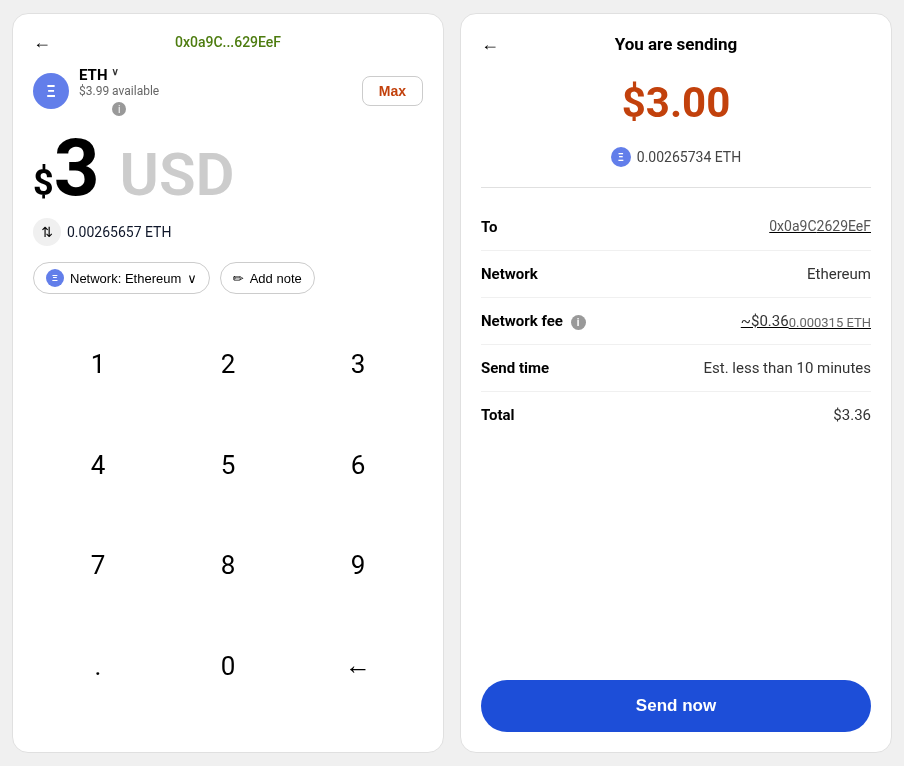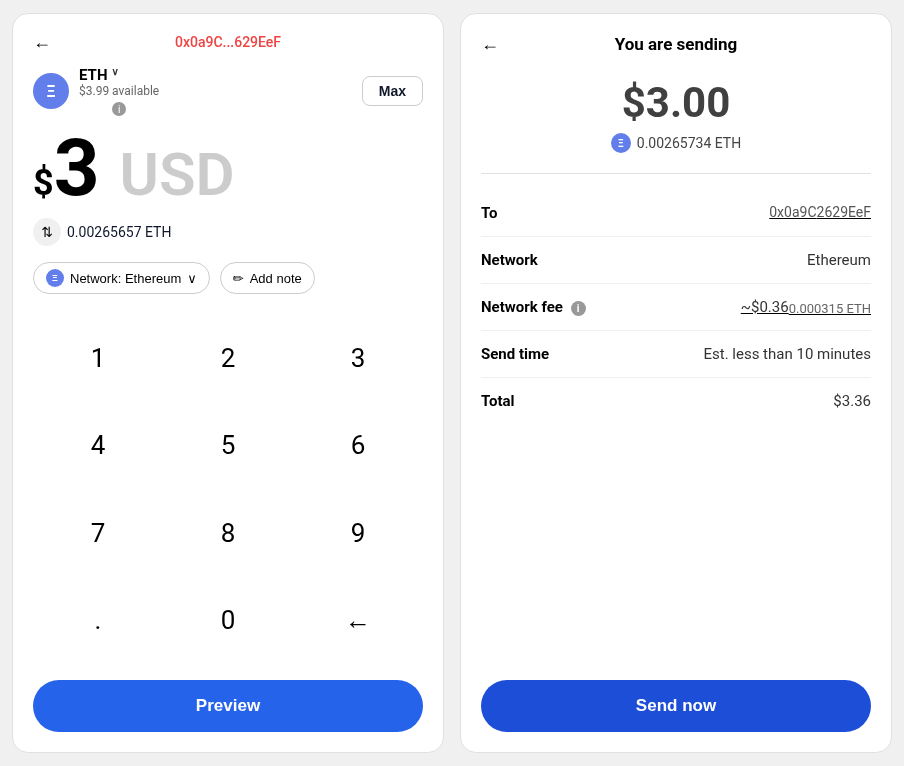--- a/index.html
+++ b/index.html
@@ -41,21 +41,21 @@
       margin-bottom: 16px;
     }
     .back-arrow {
       position: absolute;
       left: 0;
       font-size: 18px;
       cursor: pointer;
       color: #000;
     }
     .address-link {
-      color: #ef4444;
+      color: #4d7c0f;
       font-size: 14px;
       font-weight: 500;
     }
 
     .token-row {
       display: flex;
       align-items: center;
       justify-content: space-between;
       margin-bottom: 12px;
     }
@@ -113,21 +113,21 @@
       justify-content: center;
     }
     .max-btn {
       border: 1.5px solid #ccc;
       background: #fff;
       border-radius: 8px;
       padding: 6px 16px;
       font-size: 14px;
       font-weight: 600;
       cursor: pointer;
-      color: #0f172a;
+      color: #c2410c;
     }
 
     .amount-display {
       display: flex;
       align-items: baseline;
       margin-bottom: 8px;
     }
     .currency-sign {
       font-size: 36px;
       font-weight: 700;
@@ -270,22 +270,22 @@
 
     .send-amount-section {
       text-align: center;
       margin-bottom: 16px;
       padding-bottom: 20px;
       border-bottom: 1px solid #e0e0e0;
     }
     .send-usd {
       font-size: 42px;
       font-weight: 700;
-      color: #404040;
-      margin-bottom: 6px;
+      color: #c2410c;
+      margin-bottom: 20px;
     }
     .send-eth-row {
       display: flex;
       align-items: center;
       justify-content: center;
       gap: 6px;
     }
     .send-eth-icon {
       width: 20px;
       height: 20px;
@@ -436,21 +436,20 @@
       <div class="numpad-key">5</div>
       <div class="numpad-key">6</div>
       <div class="numpad-key">7</div>
       <div class="numpad-key">8</div>
       <div class="numpad-key">9</div>
       <div class="numpad-key">.</div>
       <div class="numpad-key">0</div>
       <div class="numpad-key">←</div>
     </div>
 
-    <button class="preview-btn">Preview</button>
   </div>
 
   <div class="panel">
 
     <div class="confirm-header">
       <span class="confirm-back">←</span>
       <span class="confirm-title">You are sending</span>
     </div>
 
     <div class="send-amount-section">

